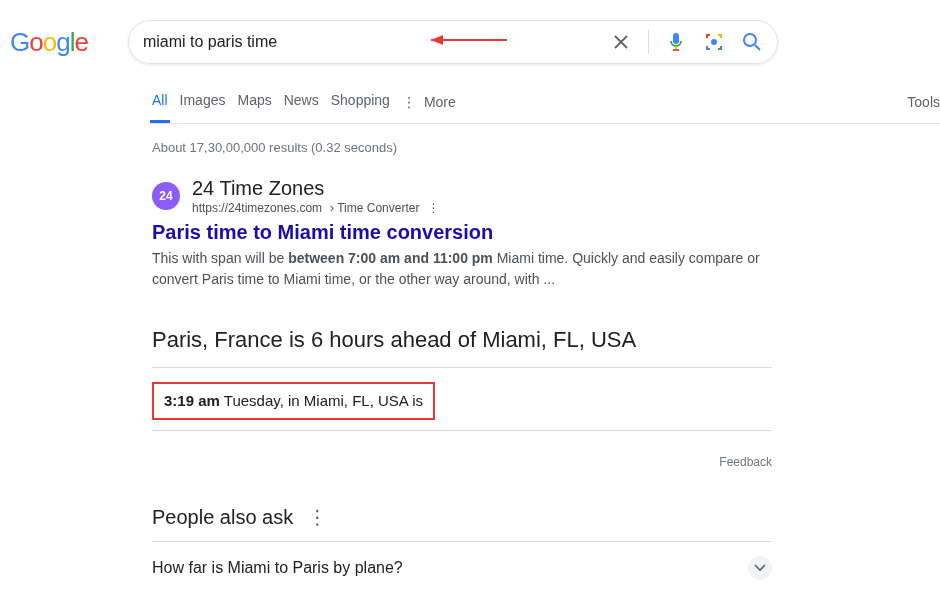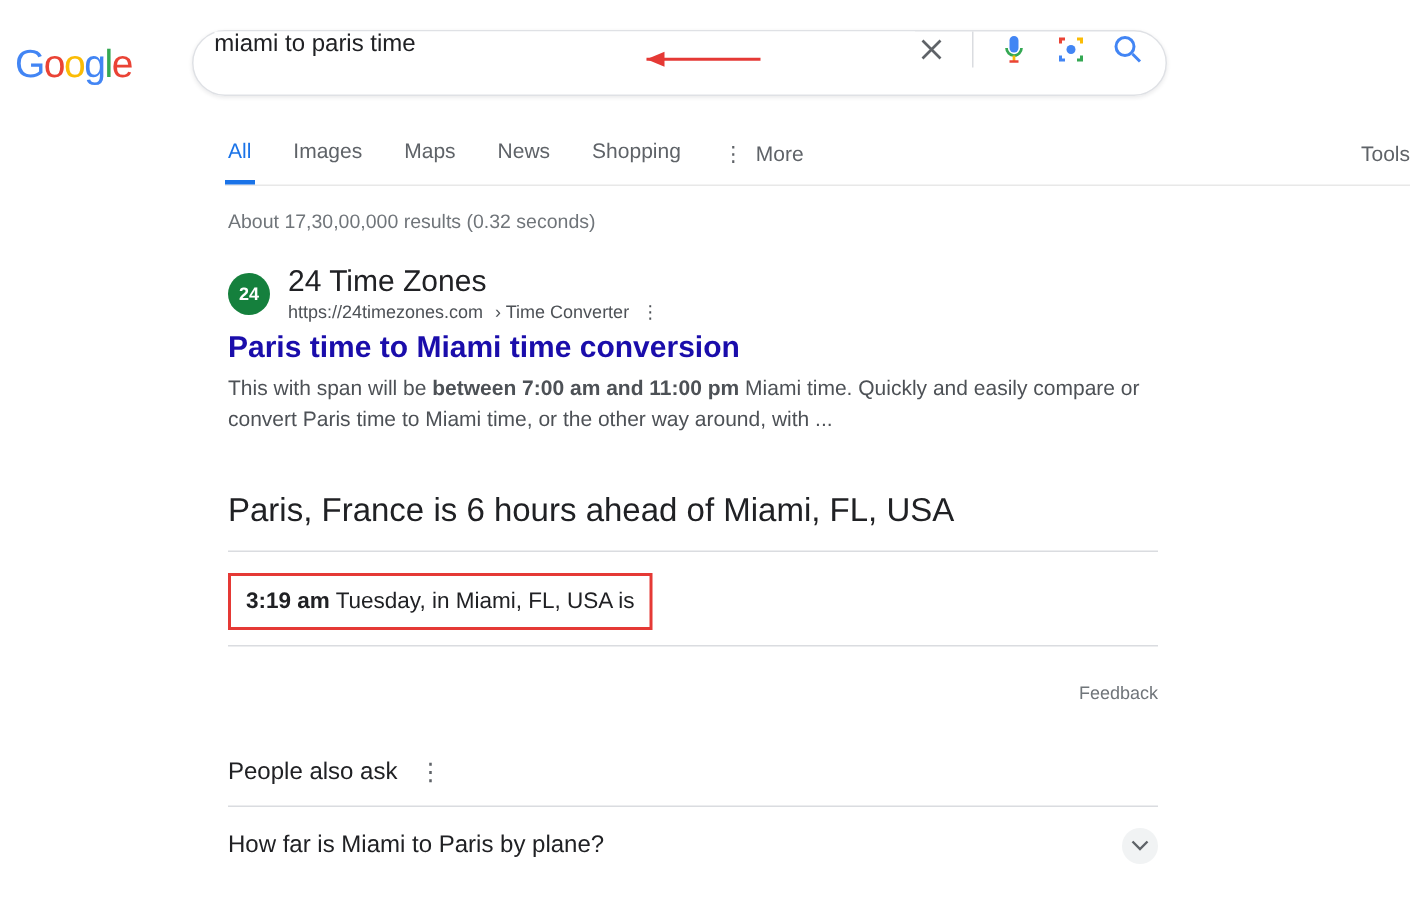--- a/index.html
+++ b/index.html
@@ -1,48 +1,48 @@
 <!DOCTYPE html>
 <html><head>
 <meta charset="utf-8">
 <style>
   * { box-sizing: border-box; margin: 0; padding: 0; }
   body { font-family: arial, sans-serif; background: #fff; color: #202124; width: 940px; }
   .top { display: flex; align-items: center; padding: 20px 20px 0 10px; gap: 40px; }
   .logo { font-size: 26px; font-weight: 500; letter-spacing: -1px; display: flex; }
   .logo span:nth-child(1){color:#4285F4}.logo span:nth-child(2){color:#EA4335}.logo span:nth-child(3){color:#FBBC05}.logo span:nth-child(4){color:#4285F4}.logo span:nth-child(5){color:#34A853}.logo span:nth-child(6){color:#EA4335}
-  .searchbar { flex: 1; max-width: 650px; display: flex; align-items: flex-start; height: 44px; border: 1px solid #dfe1e5; border-radius: 24px; padding: 0 14px; box-shadow: 0 1px 3px rgba(32,33,36,.1); position: relative; }
+  .searchbar { flex: 1; max-width: 650px; display: flex; align-items: center; height: 44px; border: 1px solid #dfe1e5; border-radius: 24px; padding: 0 14px; box-shadow: 0 1px 3px rgba(32,33,36,.1); position: relative; }
   .searchbar input { flex: 1; border: none; outline: none; font-size: 16px; color: #202124; }
   .sb-icons { display: flex; align-items: center; gap: 16px; }
   .sb-div { width: 1px; height: 24px; background: #dadce0; }
   .ico { width: 22px; height: 22px; display: flex; align-items: center; justify-content: center; cursor: pointer; }
   .arrow-annot { position: absolute; left: 300px; top: 50%; transform: translateY(-50%); pointer-events: none; }
   .tabs-row { display: flex; align-items: center; margin-left: 150px; margin-top: 18px; border-bottom: 1px solid #e8e8e8; width: 790px; }
-  .tabs { display: flex; gap: 24px; font-size: 14px; color: #5f6368; }
+  .tabs { display: flex; gap: 8px; font-size: 14px; color: #5f6368; }
   .tab { padding: 10px 2px 12px; cursor: pointer; }
   .tab.active { color: #1a73e8; border-bottom: 3px solid #1a73e8; font-weight: 500; }
   .tab.more { display: flex; align-items: center; gap: 6px; }
   .tools { margin-left: auto; font-size: 14px; color: #5f6368; padding: 10px 0 12px; cursor: pointer; }
   .content { margin-left: 152px; width: 620px; }
   .stats { color: #70757a; font-size: 13px; margin: 16px 0 20px; }
   .result-head { display: flex; align-items: center; gap: 12px; margin-bottom: 4px; }
-  .favicon { width: 28px; height: 28px; border-radius: 50%; background: #15803d; color: #fff; font-size: 12px; font-weight: bold; display: flex; align-items: center; justify-content: center; }
+  .favicon { width: 28px; height: 28px; border-radius: 50%; background: #8b5cf6; color: #fff; font-size: 12px; font-weight: bold; display: flex; align-items: center; justify-content: center; }
   .site-info { display: flex; flex-direction: column; line-height: 1.3; }
   .site-name { font-size: 20px; color: #202124; }
   .site-url { font-size: 12px; color: #4d5156; display: flex; align-items: center; gap: 8px; }
   .result-title { color: #1a0dab; font-size: 20px; margin: 4px 0 4px; cursor: pointer; font-weight: bold; }
   .snippet { color: #4d5156; font-size: 14px; line-height: 1.55; }
   .answer-box { margin-top: 36px; }
   .ab-heading { font-size: 22px; color: #202124; margin-bottom: 14px; }
   .ab-hr { border: none; border-top: 1px solid #dadce0; margin: 0 0 14px; }
   .times-box { border: 2px solid #e53935; display: inline-block; padding: 6px 10px; }
   .time-line { font-size: 15px; color: #202124; line-height: 1.5; }
   .time-line b { font-weight: bold; }
   .ab-foot { text-align: right; font-size: 12px; color: #70757a; margin-top: 10px; border-top: 1px solid #dadce0; padding-top: 24px; }
-  .paa-heading { font-size: 16px; color: #202124; margin: 36px 0 12px; display: flex; align-items: center; gap: 14px; }
+  .paa-heading { font-size: 20px; color: #202124; margin: 36px 0 12px; display: flex; align-items: center; gap: 14px; }
   .paa-item { border-top: 1px solid #dadce0; padding: 14px 0; display: flex; justify-content: space-between; align-items: center; font-size: 16px; color: #202124; cursor: pointer; }
   .chev { width: 24px; height: 24px; border-radius: 50%; background: #f1f3f4; display: flex; align-items: center; justify-content: center; color: #5f6368; }
 </style>
 </head>
 <body>
 
 <div class="top">
   <div class="logo">
     <span>G</span>
       <span>o</span>

